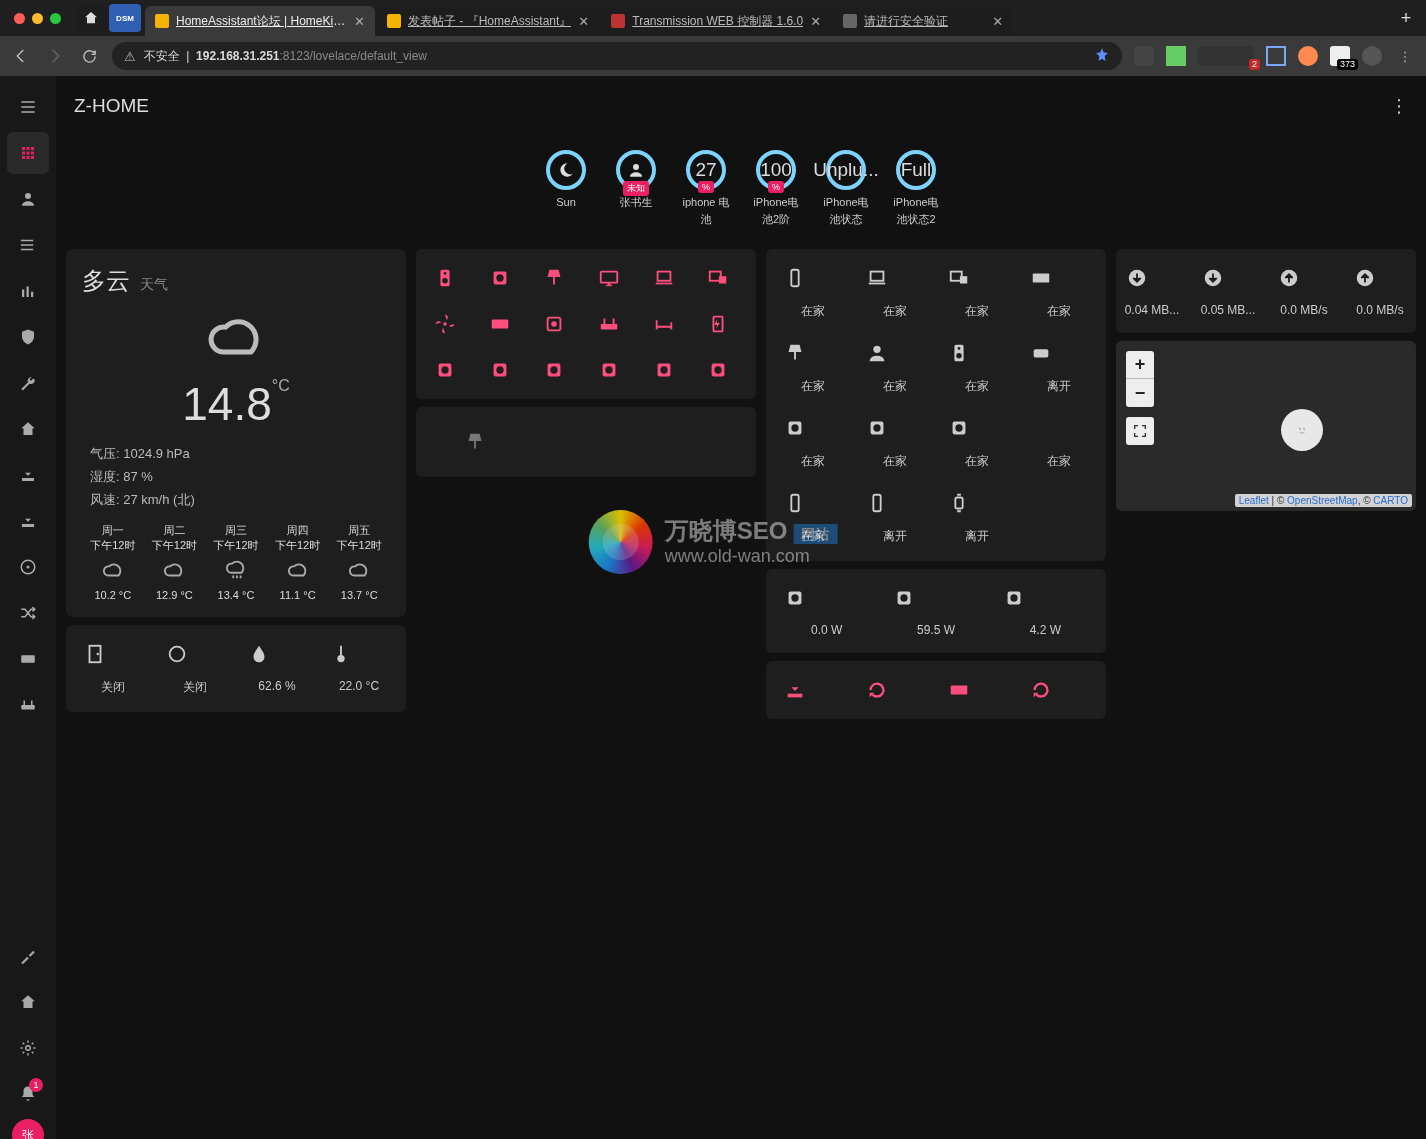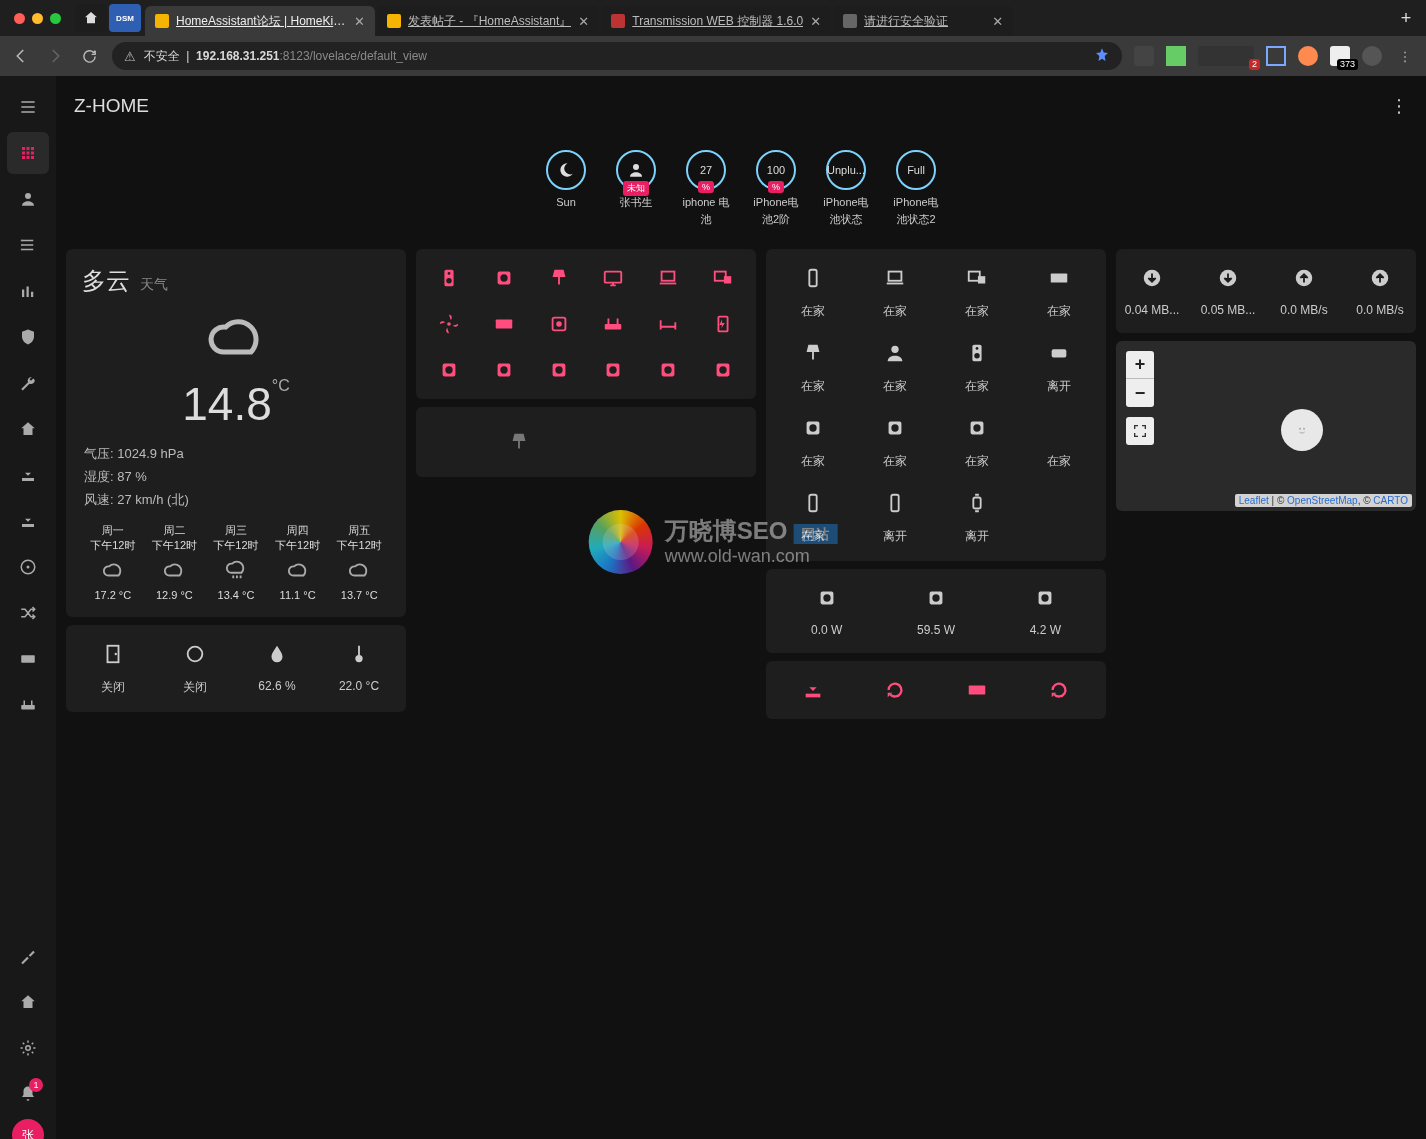--- a/index.html
+++ b/index.html
@@ -62,51 +62,51 @@
   .appbar{height:60px;display:flex;align-items:center;padding:0 18px;}
   .appbar h1{margin:0;font-size:19px;font-weight:500;}
   .appbar .more{margin-left:auto;color:#ccc;font-size:18px;}
   .viewtabs{height:48px;display:flex;align-items:center;padding-left:60px;gap:12px;}
   .vtab{height:48px;display:flex;align-items:center;padding:0 18px;color:#bbb;font-size:13px;letter-spacing:.5px;border-bottom:3px solid transparent;}
   .vtab.active{border-bottom-color:#fff;color:#fff;}
 
   
   .badges{display:flex;justify-content:center;gap:14px;padding:14px 0 22px;}
   .badge{display:flex;flex-direction:column;align-items:center;width:56px;text-align:center;position:relative;}
-  .badge .circ{width:40px;height:40px;border:2px solid #7dd3fc;border-radius:50%;display:flex;align-items:center;justify-content:center;color:#ddd;font-size:11px;}
+  .badge .circ{width:40px;height:40px;border:4px solid #7dd3fc;border-radius:50%;display:flex;align-items:center;justify-content:center;color:#ddd;font-size:19px;}
   .badge .sublabel{position:absolute;top:31px;font-size:9px;background:var(--accent);color:#fff;padding:1px 4px;border-radius:3px;white-space:nowrap;}
   .badge .cap{margin-top:4px;font-size:11px;color:#ccc;line-height:1.5;}
 
   
   .dash{display:grid;grid-template-columns:340px 340px 340px 300px;gap:10px;padding:0 10px 20px 10px;justify-content:center;align-items:start;}
   .card{background:#1e1e1e;border-radius:6px;padding:16px;}
   .col{display:flex;flex-direction:column;gap:8px;}
 
   
   .wtitle{display:flex;align-items:baseline;gap:10px;}
   .wtitle .big{font-size:24px;}
   .wtitle .sm{color:#888;font-size:14px;}
   .wmain{display:flex;align-items:center;gap:10px;margin:10px 0 14px;flex-direction:column;}
   .wmain .temp{font-size:46px;font-weight:300;}
   .wmain .unit{font-size:16px;color:#aaa;vertical-align:top;}
   .wmain svg{width:60px;height:60px;color:#bbb;}
-  .wrow{color:#bbb;font-size:13px;margin:5px 2px;}
+  .wrow{color:#bbb;font-size:13px;margin:5px 8px;}
   .forecast{display:flex;margin-top:14px;text-align:center;}
   .fday{flex:1;font-size:11px;}
   .fday .d1{}
   .fday .d2{margin-bottom:6px;white-space:nowrap;}
   .fday svg{width:22px;height:22px;color:#aaa;}
   .fday .t{margin-top:6px;}
 
   
   .egrid{display:grid;gap:20px 20px;}
   .c6{grid-template-columns:repeat(6,1fr);}
   .c4{grid-template-columns:repeat(4,1fr);}
   .c3{grid-template-columns:repeat(3,1fr);}
-  .ent{display:flex;flex-direction:column;align-items:center;gap:12px;color:#ccc;}
+  .ent{display:flex;flex-direction:column;gap:12px;color:#ccc;}
   .ent .icw{width:26px;height:26px;display:flex;align-items:center;justify-content:center;}
   .ent .icw svg{width:22px;height:22px;}
   .ent .st{font-size:12px;text-align:center;}
   .pink{color:var(--accent2);}
   .dimc{color:#777;}
 
   
   .mapcard{background:#1e1e1e;border-radius:6px;height:170px;position:relative;overflow:hidden;background-image:
      linear-gradient(#2a2a2a,#2a2a2a),
      repeating-linear-gradient(25deg,#333 0 1px,transparent 1px 40px),
@@ -496,21 +496,21 @@
               <div class="wrow">气压: 1024.9 hPa</div>
               <div class="wrow">湿度: 87 %</div>
               <div class="wrow">风速: 27 km/h (北)</div>
             </div>
           <div class="forecast" id="forecast">
               <div class="fday">
      <div class="d1">周一</div><div class="d2">下午12时</div>
      <svg viewBox="0 0 24 24">
                   <use href="#i-cloud"></use>
                 </svg>
-     <div class="t">17.2 °C</div></div>
+     <div class="t">10.2 °C</div></div>
               <div class="fday">
      <div class="d1">周二</div><div class="d2">下午12时</div>
      <svg viewBox="0 0 24 24">
                   <use href="#i-cloud"></use>
                 </svg>
      <div class="t">12.9 °C</div></div>
               <div class="fday">
      <div class="d1">周三</div><div class="d2">下午12时</div>
      <svg viewBox="0 0 24 24">
                   <use href="#i-rain"></use>

